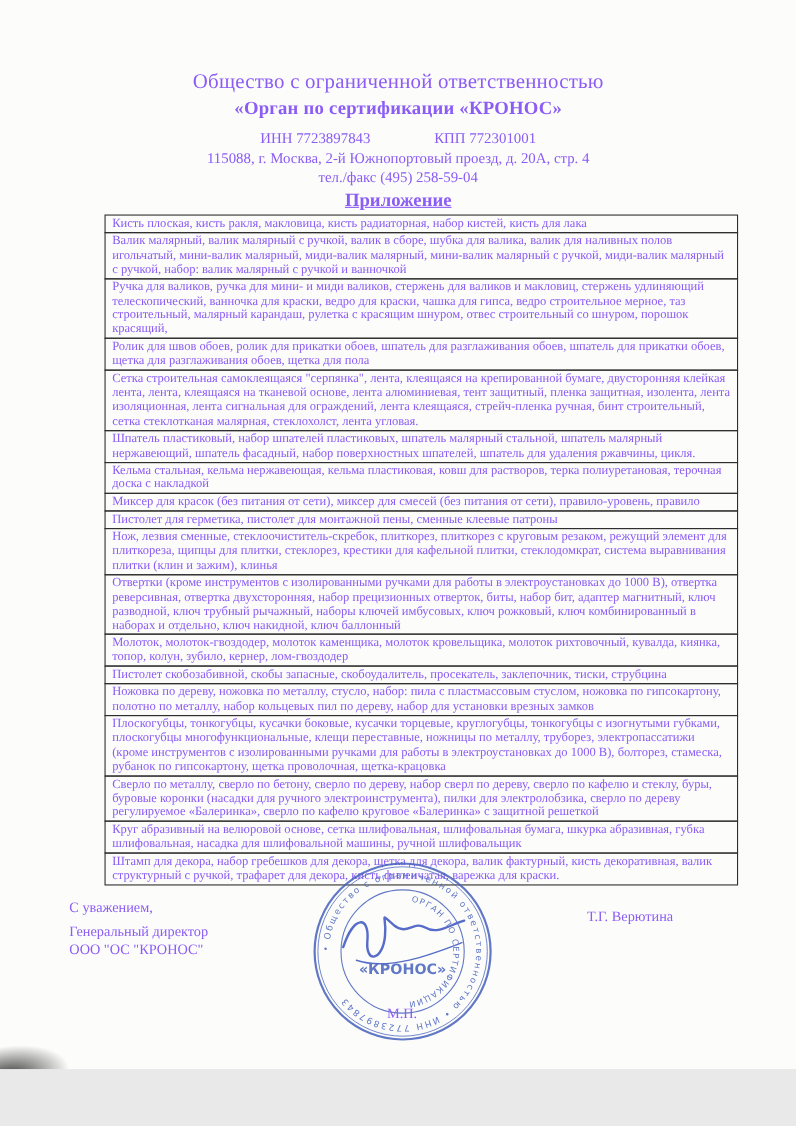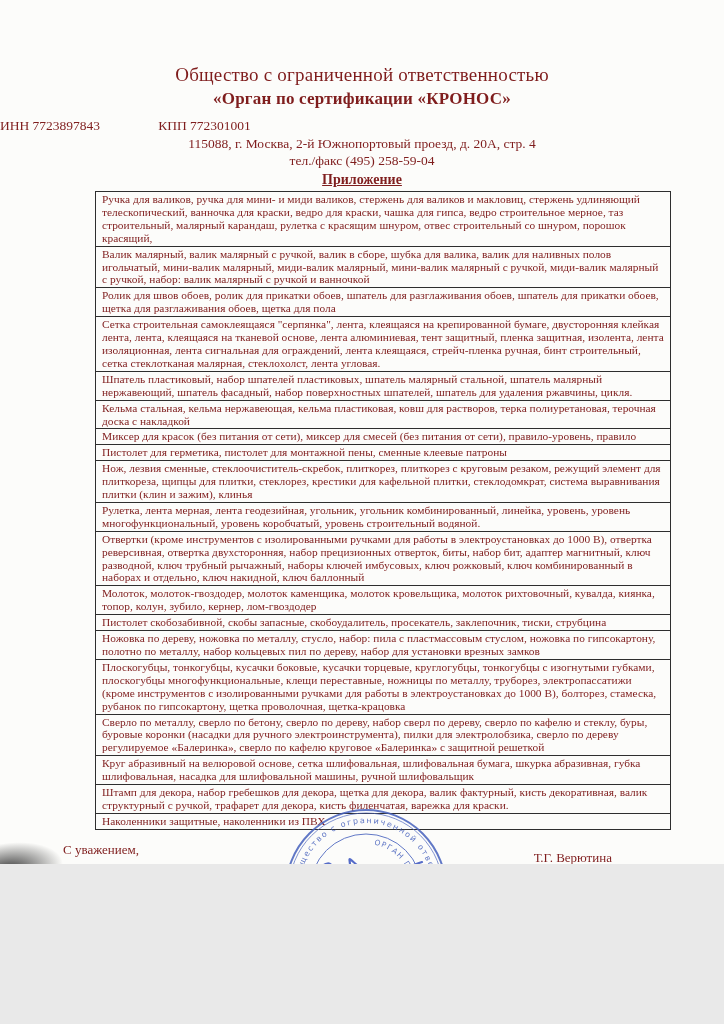--- a/index.html
+++ b/index.html
@@ -1,28 +1,28 @@
 <!DOCTYPE html>
 <html><head>
 <meta charset="utf-8">
 <style>
   * { margin:0; padding:0; box-sizing:border-box; }
   html,body { background:#e9e9e9; }
   .page {
-    position:relative; width:724px; height:864px; margin:0 auto;
-    background:#fcfcfa; color:#7f1d1d; overflow:hidden;
+    position:relative; width:724px; height:972px; margin:0 auto;
+    background:#fcfcfa; color:#8b5cf6; overflow:hidden;
     font-family:"Liberation Serif", serif;
   }
   .header { text-align:center; padding-top:64px; }
   .org-type { font-size:19px; letter-spacing:.2px; }
   .org-name { font-size:17px; font-weight:bold; margin-top:3px; letter-spacing:.2px; }
-  .inn-kpp { display:flex; gap:58px; font-size:13.5px; margin-top:9px; }
+  .inn-kpp { display:flex; justify-content:center; gap:58px; font-size:13.5px; margin-top:9px; }
   .address { font-size:13.5px; margin-top:2px;text-align:center; }
   .phone   { font-size:13.5px; margin-top:1px; }
-  .appendix { font-size:14px; font-weight:bold; text-decoration:underline; margin-top:3px; }
+  .appendix { font-size:17px; font-weight:bold; text-decoration:underline; margin-top:3px; }
 
   .table { width:576px; margin:3px 0 0 95px; }
   .row {
     border:1px solid #2e2e2e; margin-top:-1px;
     padding:1px 6px 1px 6px;
     font-size:11.4px; line-height:12.9px; text-align:left;
   }
   .row:first-child { margin-top:0; }
 
   .footer { position:relative; margin:12px 56px 0 63px; height:122px; }
@@ -50,39 +50,38 @@
     <div class="inn-kpp">
       <span>ИНН 7723897843</span>
       <span>КПП 772301001</span>
     </div>
     <div class="address">115088, г. Москва, 2-й Южнопортовый проезд, д. 20А, стр. 4</div>
     <div class="phone">тел./факс (495) 258-59-04</div>
     <div class="appendix">Приложение</div>
   </div>
 
   <div class="table">
+    <div class="row">Кисть плоская, кисть ракля, макловица, кисть радиаторная, набор кистей, кисть для лака</div>
+    <div class="row">Валик малярный, валик малярный с ручкой, валик в сборе, шубка для валика, валик для наливных полов игольчатый, мини-валик малярный, миди-валик малярный, мини-валик малярный с ручкой, миди-валик малярный с ручкой, набор: валик малярный с ручкой и ванночкой</div>
     <div class="row">Ручка для валиков, ручка для мини- и миди валиков, стержень для валиков и макловиц, стержень удлиняющий телескопический, ванночка для краски, ведро для краски, чашка для гипса, ведро строительное мерное, таз строительный, малярный карандаш, рулетка с красящим шнуром, отвес строительный со шнуром, порошок красящий,</div>
-    <div class="row">Валик малярный, валик малярный с ручкой, валик в сборе, шубка для валика, валик для наливных полов игольчатый, мини-валик малярный, миди-валик малярный, мини-валик малярный с ручкой, миди-валик малярный с ручкой, набор: валик малярный с ручкой и ванночкой</div>
     <div class="row">Ролик для швов обоев, ролик для прикатки обоев, шпатель для разглаживания обоев, шпатель для прикатки обоев, щетка для разглаживания обоев, щетка для пола</div>
     <div class="row">Сетка строительная самоклеящаяся "серпянка", лента, клеящаяся на крепированной бумаге, двусторонняя клейкая лента, лента, клеящаяся на тканевой основе, лента алюминиевая, тент защитный, пленка защитная, изолента, лента изоляционная, лента сигнальная для ограждений, лента клеящаяся, стрейч-пленка ручная, бинт строительный, сетка стеклотканая малярная, стеклохолст, лента угловая.</div>
     <div class="row">Шпатель пластиковый, набор шпателей пластиковых, шпатель малярный стальной, шпатель малярный нержавеющий, шпатель фасадный, набор поверхностных шпателей, шпатель для удаления ржавчины, цикля.</div>
     <div class="row">Кельма стальная, кельма нержавеющая, кельма пластиковая, ковш для растворов, терка полиуретановая, терочная доска с накладкой</div>
     <div class="row">Миксер для красок (без питания от сети), миксер для смесей (без питания от сети), правило-уровень, правило</div>
     <div class="row">Пистолет для герметика, пистолет для монтажной пены, сменные клеевые патроны</div>
     <div class="row">Нож, лезвия сменные, стеклоочиститель-скребок, плиткорез, плиткорез с круговым резаком, режущий элемент для плиткореза, щипцы для плитки, стеклорез, крестики для кафельной плитки, стеклодомкрат, система выравнивания плитки (клин и зажим), клинья</div>
-    <div class="row">Рулетка, лента мерная, лента геодезийная, угольник, угольник комбинированный, линейка, уровень, уровень многофункциональный, уровень коробчатый, уровень строительный водяной.</div>
     <div class="row">Отвертки (кроме инструментов с изолированными ручками для работы в электроустановках до 1000 В), отвертка реверсивная, отвертка двухсторонняя, набор прецизионных отверток, биты, набор бит, адаптер магнитный, ключ разводной, ключ трубный рычажный, наборы ключей имбусовых, ключ рожковый, ключ комбинированный в наборах и отдельно, ключ накидной, ключ баллонный</div>
     <div class="row">Молоток, молоток-гвоздодер, молоток каменщика, молоток кровельщика, молоток рихтовочный, кувалда, киянка, топор, колун, зубило, кернер, лом-гвоздодер</div>
     <div class="row">Пистолет скобозабивной, скобы запасные, скобоудалитель, просекатель, заклепочник, тиски, струбцина</div>
     <div class="row">Ножовка по дереву, ножовка по металлу, стусло, набор: пила с пластмассовым стуслом, ножовка по гипсокартону, полотно по металлу, набор кольцевых пил по дереву, набор для установки врезных замков</div>
     <div class="row">Плоскогубцы, тонкогубцы, кусачки боковые, кусачки торцевые, круглогубцы, тонкогубцы с изогнутыми губками, плоскогубцы многофункциональные, клещи переставные, ножницы по металлу, труборез, электропассатижи (кроме инструментов с изолированными ручками для работы в электроустановках до 1000 В), болторез, стамеска, рубанок по гипсокартону, щетка проволочная, щетка-крацовка</div>
     <div class="row">Сверло по металлу, сверло по бетону, сверло по дереву, набор сверл по дереву, сверло по кафелю и стеклу, буры, буровые коронки (насадки для ручного электроинструмента), пилки для электролобзика, сверло по дереву регулируемое «Балеринка», сверло по кафелю круговое «Балеринка» с защитной решеткой</div>
     <div class="row">Круг абразивный на велюровой основе, сетка шлифовальная, шлифовальная бумага, шкурка абразивная, губка шлифовальная, насадка для шлифовальной машины, ручной шлифовальщик</div>
     <div class="row">Штамп для декора, набор гребешков для декора, щетка для декора, валик фактурный, кисть декоративная, валик структурный с ручкой, трафарет для декора, кисть филенчатая, варежка для краски.</div>
-    <div class="row">Наколенники защитные, наколенники из ПВХ</div>
   </div>
 
   <div class="footer">
     <div class="regards">С уважением,</div>
     <div class="position">
       <div>Генеральный директор</div>
       <div>ООО "ОС "КРОНОС"</div>
     </div>
     <div class="signer-name">Т.Г. Верютина</div>
 

